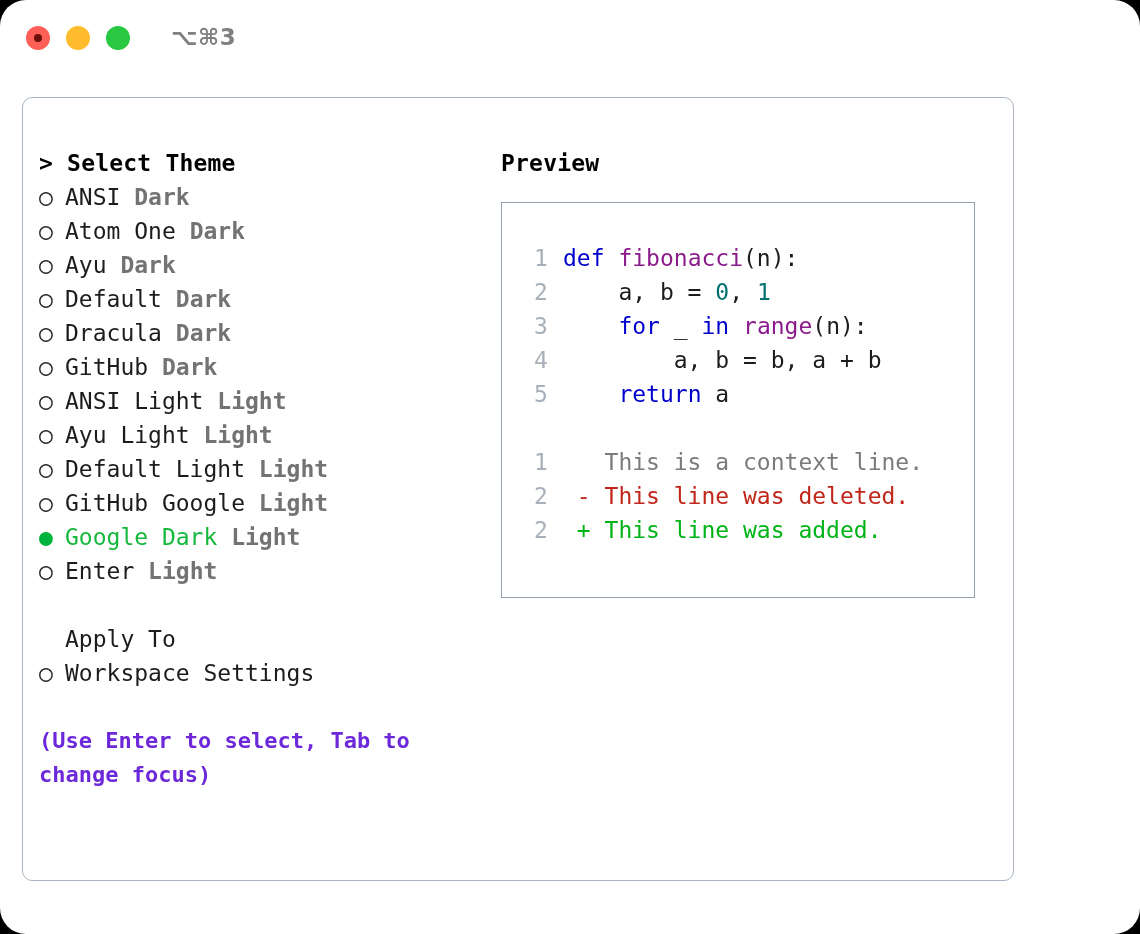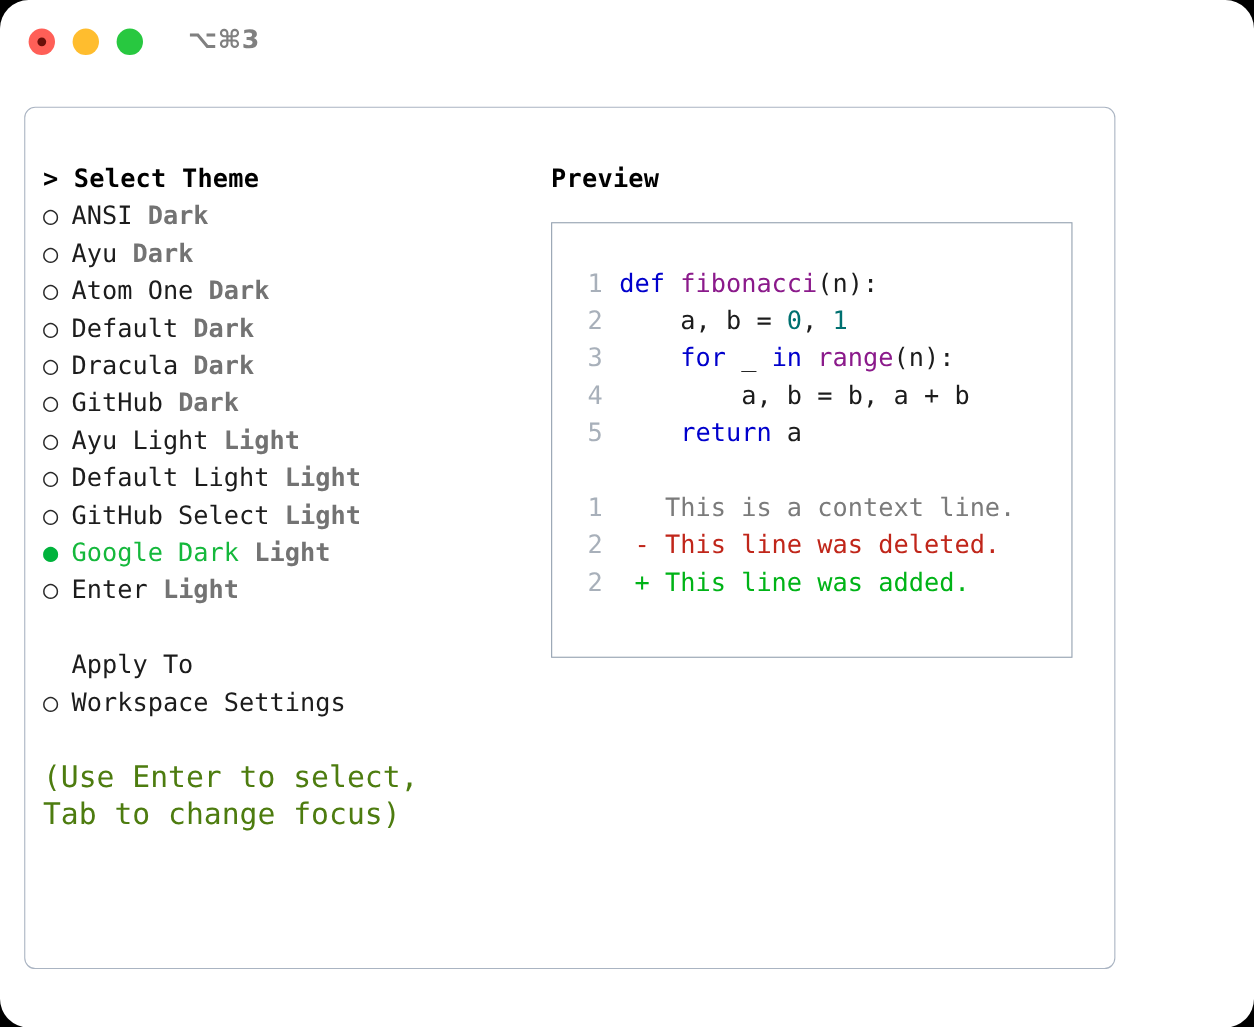--- a/index.html
+++ b/index.html
@@ -111,24 +111,25 @@
   .section-head {
     height: 34px;
     line-height: 34px;
     font-size: 23px;
     color: #1c1c1c;
     padding-left: 26px;
     white-space: nowrap;
   }
   .hint {
     margin-top: 34px;
-    font-size: 27px;
-    line-height: 34px;
-    color: #4d7c0f;
+    font-size: 22px;
+    line-height: 34px;
+    color: #6d28d9;
     width: 400px;
+    font-weight: bold;
   }
 
   
   .right-col {
     position: absolute;
     left: 478px;
     top: 48px;
     width: 500px;
   }
   .preview-title {
@@ -181,28 +182,29 @@
     <div class="shortcut">⌥⌘3</div>
   </div>
 
   <div class="panel">
 
     <div class="left-col">
       <div class="row heading">&gt; Select Theme</div>
 
       <div id="theme-list">
           <div class="row"><span class="marker empty">○</span><span class="item-label">ANSI</span><span class="variant"> Dark</span></div>
+          <div class="row"><span class="marker empty">○</span><span class="item-label">Atom One</span><span class="variant"> Dark</span></div>
           <div class="row"><span class="marker empty">○</span><span class="item-label">Ayu</span><span class="variant"> Dark</span></div>
-          <div class="row"><span class="marker empty">○</span><span class="item-label">Atom One</span><span class="variant"> Dark</span></div>
           <div class="row"><span class="marker empty">○</span><span class="item-label">Default</span><span class="variant"> Dark</span></div>
           <div class="row"><span class="marker empty">○</span><span class="item-label">Dracula</span><span class="variant"> Dark</span></div>
           <div class="row"><span class="marker empty">○</span><span class="item-label">GitHub</span><span class="variant"> Dark</span></div>
+          <div class="row"><span class="marker empty">○</span><span class="item-label">ANSI Light</span><span class="variant"> Light</span></div>
           <div class="row"><span class="marker empty">○</span><span class="item-label">Ayu Light</span><span class="variant"> Light</span></div>
           <div class="row"><span class="marker empty">○</span><span class="item-label">Default Light</span><span class="variant"> Light</span></div>
-          <div class="row"><span class="marker empty">○</span><span class="item-label">GitHub Select</span><span class="variant"> Light</span></div>
+          <div class="row"><span class="marker empty">○</span><span class="item-label">GitHub Google</span><span class="variant"> Light</span></div>
           <div class="row"><span class="marker filled">●</span><span class="item-label selected">Google Dark</span><span class="variant"> Light</span></div>
           <div class="row"><span class="marker empty">○</span><span class="item-label">Enter</span><span class="variant"> Light</span></div>
         </div>
 
       <div class="spacer"></div>
 
       <div class="section-head">Apply To</div>
 
       <div id="apply-list">
           <div class="row"><span class="marker empty">○</span><span class="item-label">Workspace Settings</span></div>

